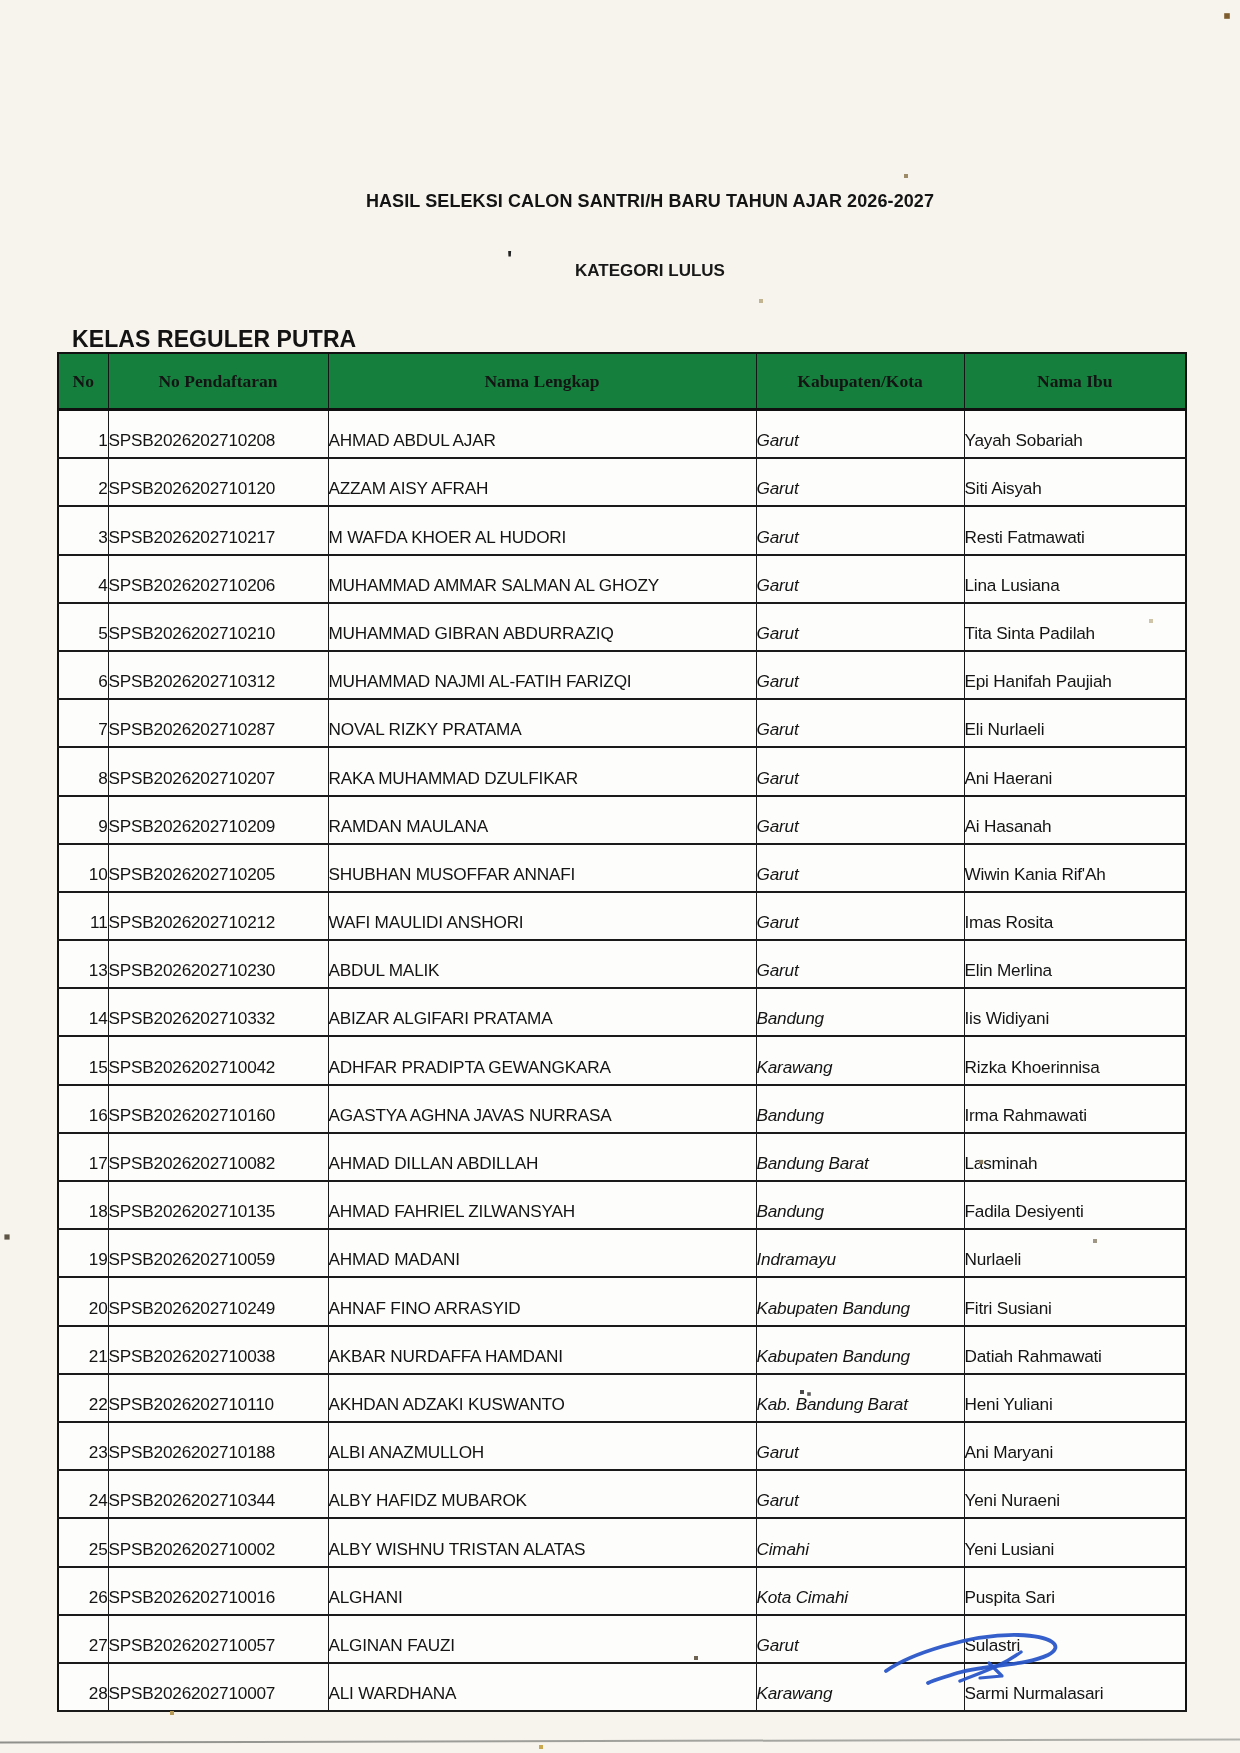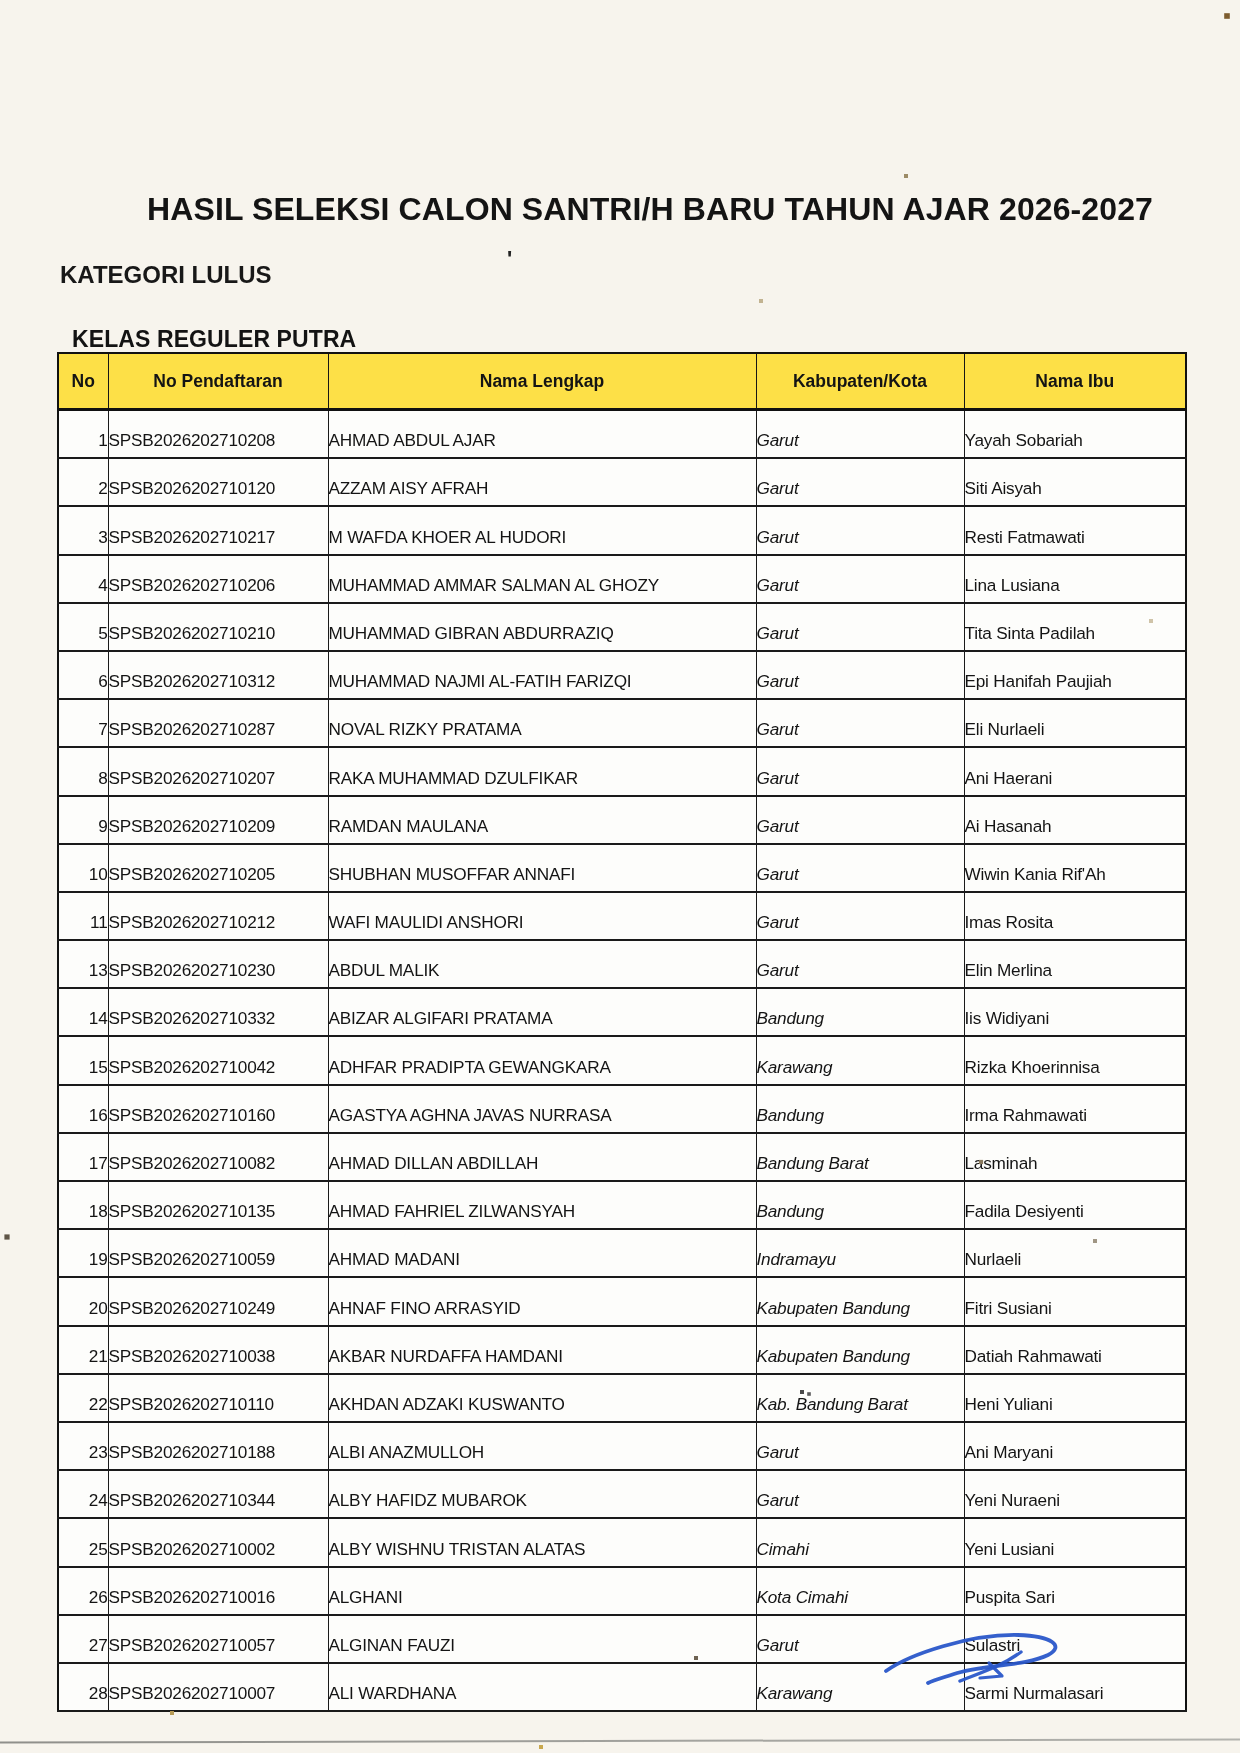--- a/index.html
+++ b/index.html
@@ -8,50 +8,51 @@
     background: #f7f4ed;
     font-family: "Liberation Sans", sans-serif;
     color: #151515;
     position: relative;
     overflow: hidden;
   }
   .page { position: absolute; inset: 0; }
 
   .doc-title {
     position: absolute; top: 191px; left: 60px; width: 1180px;
-    text-align: center; font-size: 32px; font-weight: 700;
+    text-align: center; font-size: 18px; font-weight: 700;
     letter-spacing: 0.1px; color: #141414; white-space: nowrap;
   }
   .doc-subtitle {
     position: absolute; top: 261px; left: 60px; width: 1180px;
-    text-align: left; font-size: 24px; font-weight: 600; color: #181818;
+    text-align: center; font-size: 17px; font-weight: 600; color: #181818;
   }
   .stray-mark {
     position: absolute; top: 246px; left: 507px;
     font-size: 22px; font-weight: 700; color: #222;
   }
   .section-label {
     position: absolute; top: 326px; left: 72px;
     font-size: 23px; font-weight: 700; color: #131313; letter-spacing: 0.1px;
   }
 
   table.results {
     position: absolute; top: 352px; left: 57px; width: 1128px;
     border-collapse: collapse; table-layout: fixed;
     background: #fdfdfb;
     border: 2.6px solid #111;
   }
   table.results th {
     height: 54px;
-    background: #fde047;
+    background: #15803d;
     border: 1.7px solid #161616;
     border-bottom: 3.2px solid #101010;
     font-size: 17.5px; font-weight: 700; color: #141414;
     text-align: center; vertical-align: middle;
     padding: 0;
+    font-family: Liberation Serif, serif;
   }
   table.results td {
     height: 40.2px;
     border: 1.7px solid #1a1a1a;
     border-top-width: 2.1px; border-bottom-width: 2.1px;
     font-size: 17.2px; color: #141414;
     vertical-align: bottom;
     padding: 0 0 6px 0;
     letter-spacing: -0.2px;
     white-space: nowrap; overflow: hidden;

